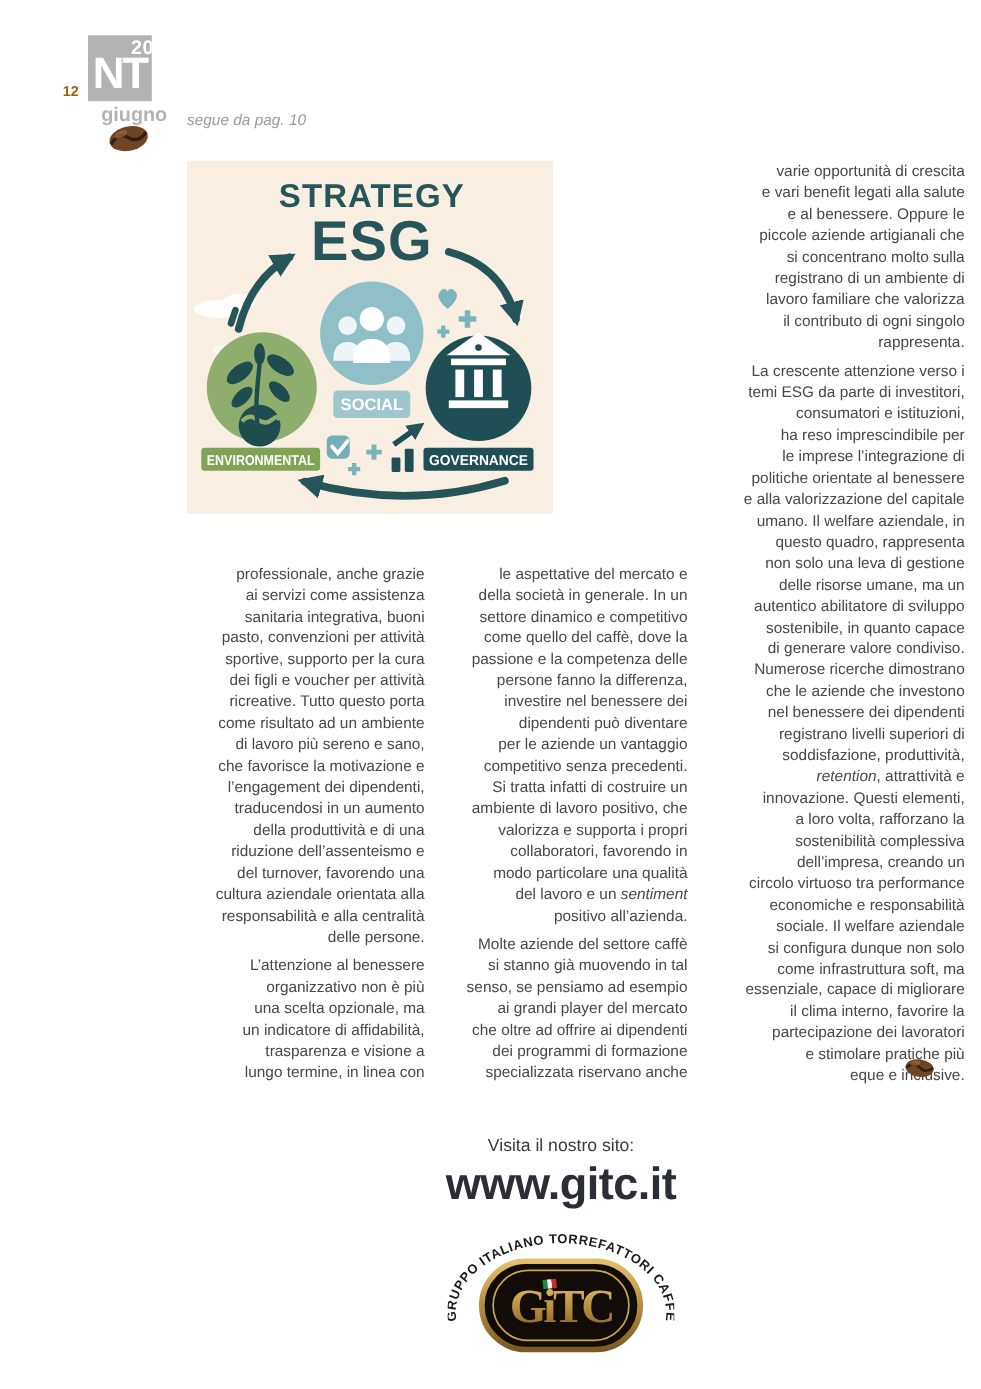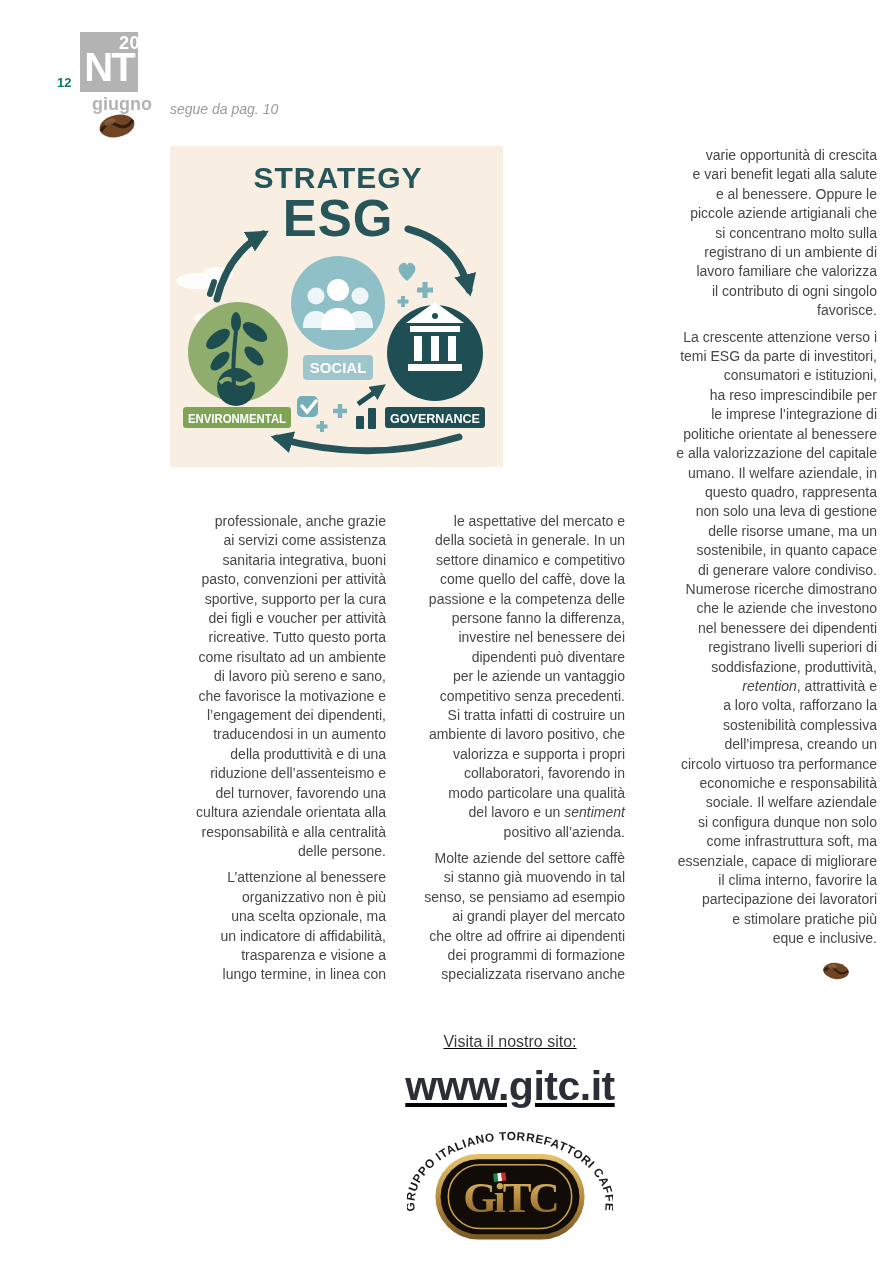--- a/index.html
+++ b/index.html
@@ -1,21 +1,21 @@
 <!DOCTYPE html>
 <html><head>
 <meta charset="utf-8">
 <style>
   html,body { margin:0; padding:0; background:#ffffff; }
   .page {
     position:relative; width:892px; height:1263px; background:#ffffff;
     font-family:"Liberation Sans","DejaVu Sans",sans-serif; overflow:hidden;
   }
   
-  .page-num { position:absolute; left:57px; top:75px; font-size:13px; font-weight:bold; color:#0f766e; }
+  .page-num { position:absolute; left:57px; top:75px; font-size:13px; font-weight:bold; color:#a16207; }
   .logo-box { position:absolute; left:80px; top:32px; width:58px; height:60px; background:#b3b3b3;
               color:#ffffff; text-align:center; overflow:hidden; }
   .logo-year { font-size:18px; font-weight:800; letter-spacing:.5px; margin-top:4px; line-height:15px;padding-left:39px; }
   .logo-nt   { font-size:40px; font-weight:800; line-height:34px; letter-spacing:-2px; margin-top:-1px; }
   .logo-month{ position:absolute; left:92px; top:94px; font-size:18px; font-weight:bold; color:#b3b3b3; }
   .bean-top  { position:absolute; left:94px; top:111px; }
   .continuation { position:absolute; left:170px; top:101px; font-size:14px; font-style:italic; color:#9a9a9a; }
   
   .esg-fig { position:absolute; left:170px; top:146px; width:330px; height:321px; margin:0; }
   .esg-fig svg { display:block; }
@@ -25,23 +25,23 @@
   
   .col { position:absolute; font-size:14px; line-height:19.4px; color:#474747;text-align:right; }
   .col .line { white-space:nowrap; }
   .col .line.gap { height:7px; }
   .col .line i { font-style:italic; }
   .col1 { left:171px; top:512px; width:215px; }
   .col2 { left:405px; top:512px; width:220px; }
   .col3 { left:637px; top:146px; width:240px; }
   .bean-end { position:absolute; left:820px; top:959px; }
   
-  .footer { position:absolute; left:310px; top:1033px; width:400px; text-align:center;text-decoration:underline; }
+  .footer { position:absolute; left:310px; top:1033px; width:400px; text-align:center; }
   .visit   { font-size:16px; color:#3a3a3a; }
-  .website { font-size:41px; font-weight:800; color:#2b2d37; letter-spacing:-.5px; line-height:46px; margin-top:12px; }
+  .website { font-size:41px; font-weight:800; color:#2b2d37; letter-spacing:-.5px; line-height:46px; margin-top:2px; }
   .gitc-logo { display:block; margin:-10px auto 0 auto; }
   .arc-text { font-size:11.5px; font-weight:bold; fill:#1a1a1a; letter-spacing:.6px; }
   .monogram { font-family:"Liberation Serif","DejaVu Serif",serif; font-size:42px; font-weight:bold; letter-spacing:-3px; }
 </style>
 </head>
 <body>
 
 <div class="page">
 
   <div class="page-num">12</div>
@@ -198,41 +198,43 @@
     </div>
   <div class="col col3">
       <div class="line">varie opportunità di crescita</div>
       <div class="line">e vari benefit legati alla salute</div>
       <div class="line">e al benessere. Oppure le</div>
       <div class="line">piccole aziende artigianali che</div>
       <div class="line">si concentrano molto sulla</div>
       <div class="line">registrano di un ambiente di</div>
       <div class="line">lavoro familiare che valorizza</div>
       <div class="line">il contributo di ogni singolo</div>
-      <div class="line">favorisce.</div>
+      <div class="line">rappresenta.</div>
       <div class="line gap"></div>
       <div class="line">La crescente attenzione verso i</div>
       <div class="line">temi ESG da parte di investitori,</div>
       <div class="line">consumatori e istituzioni,</div>
       <div class="line">ha reso imprescindibile per</div>
       <div class="line">le imprese l’integrazione di</div>
       <div class="line">politiche orientate al benessere</div>
       <div class="line">e alla valorizzazione del capitale</div>
       <div class="line">umano. Il welfare aziendale, in</div>
       <div class="line">questo quadro, rappresenta</div>
       <div class="line">non solo una leva di gestione</div>
       <div class="line">delle risorse umane, ma un</div>
+      <div class="line">autentico abilitatore di sviluppo</div>
       <div class="line">sostenibile, in quanto capace</div>
       <div class="line">di generare valore condiviso.</div>
       <div class="line">Numerose ricerche dimostrano</div>
       <div class="line">che le aziende che investono</div>
       <div class="line">nel benessere dei dipendenti</div>
       <div class="line">registrano livelli superiori di</div>
       <div class="line">soddisfazione, produttività,</div>
       <div class="line"><i>retention</i>, attrattività e</div>
+      <div class="line">innovazione. Questi elementi,</div>
       <div class="line">a loro volta, rafforzano la</div>
       <div class="line">sostenibilità complessiva</div>
       <div class="line">dell’impresa, creando un</div>
       <div class="line">circolo virtuoso tra performance</div>
       <div class="line">economiche e responsabilità</div>
       <div class="line">sociale. Il welfare aziendale</div>
       <div class="line">si configura dunque non solo</div>
       <div class="line">come infrastruttura soft, ma</div>
       <div class="line">essenziale, capace di migliorare</div>
       <div class="line">il clima interno, favorire la</div>

